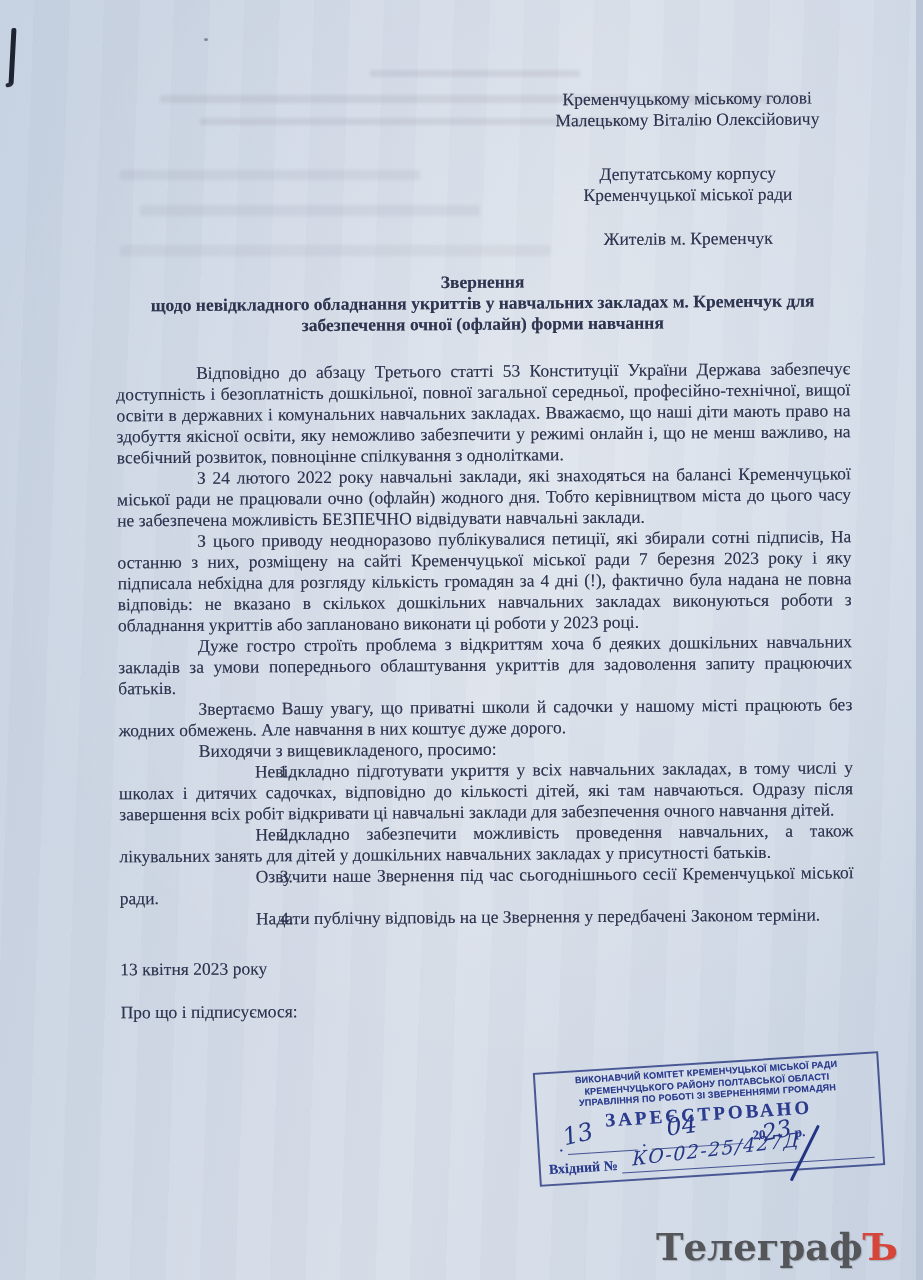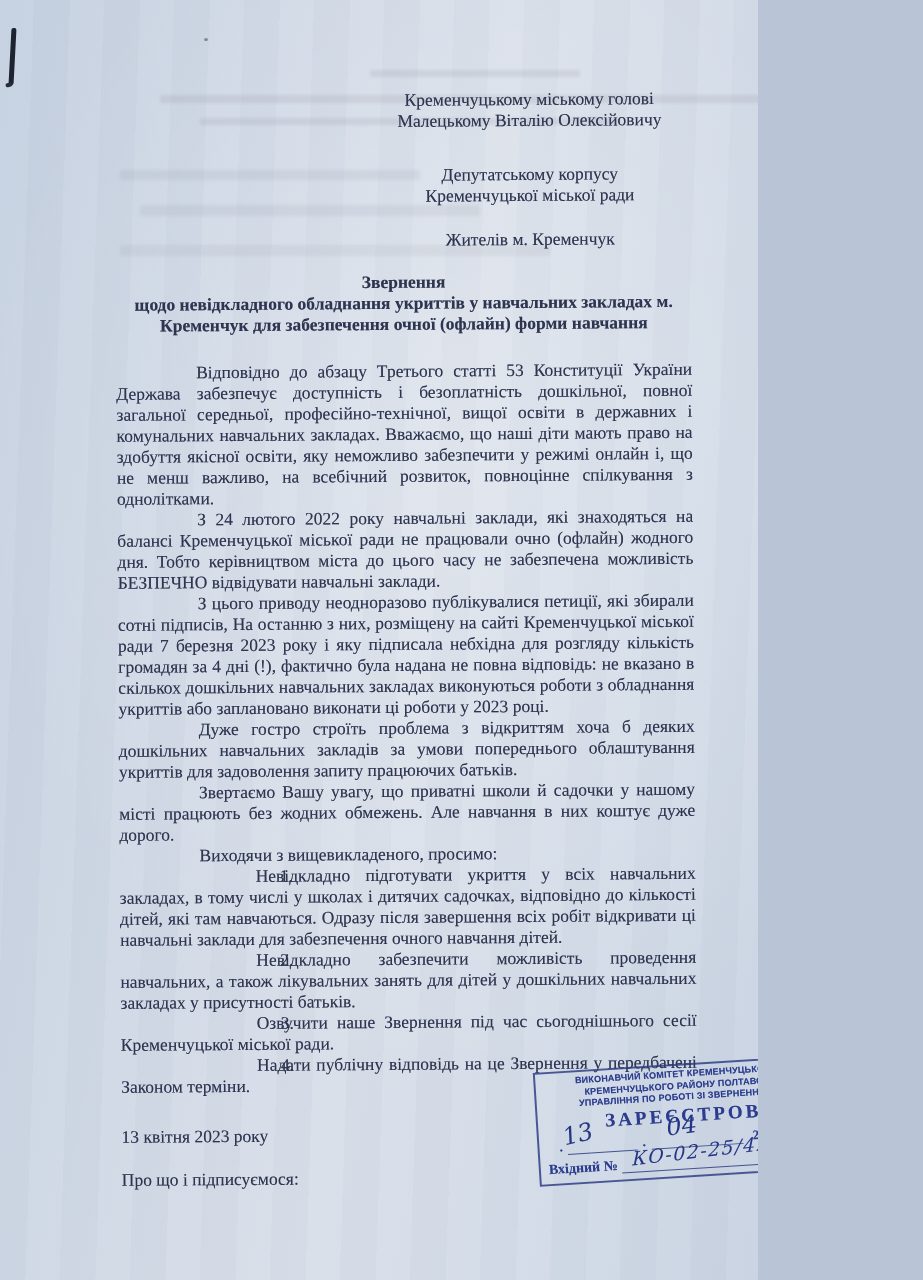--- a/index.html
+++ b/index.html
@@ -1,18 +1,18 @@
 <!DOCTYPE html>
 <html><head>
 <meta charset="utf-8">
 <style>
   html,body{margin:0;padding:0;}
   body{width:923px;height:1280px;overflow:hidden;background:#b9c4d6;}
   .photo{
-    position:relative;width:758px;height:1280px;overflow:hidden;
+    position:relative;width:916px;height:1280px;overflow:hidden;
     background:
       radial-gradient(120% 90% at 62% 36%, rgba(255,255,255,0.22), rgba(255,255,255,0) 55%),
       radial-gradient(145% 120% at 50% 48%, rgba(0,0,0,0) 62%, rgba(58,74,108,0.20) 100%),
       repeating-linear-gradient(92deg, rgba(255,255,255,0.025) 0 34px, rgba(40,60,90,0.02) 34px 70px),
       linear-gradient(100deg,#c6d1e1 0%,#cfd8e5 26%,#d9dfe9 54%,#d2dbe7 78%,#c9d3e2 100%);
   }
   .content{
     position:absolute;inset:0;
     padding:90px 64px 0 118px;
     transform:rotate(-0.4deg);
@@ -154,14 +154,15 @@
       <span class="hand hand-month">04</span>
     </div>
     <div class="stamp-row row-in">
       <span>Вхідний №</span>
       <span class="blank blank-num"></span>
       <span class="hand hand-number">КО-02-25/427Д</span>
       <span class="slash"></span>
     </div>
   </div>
 
+  <div class="watermark"><span>Телеграф</span><span class="accent">Ъ</span></div>
 
 </div>
 
 </body></html>

